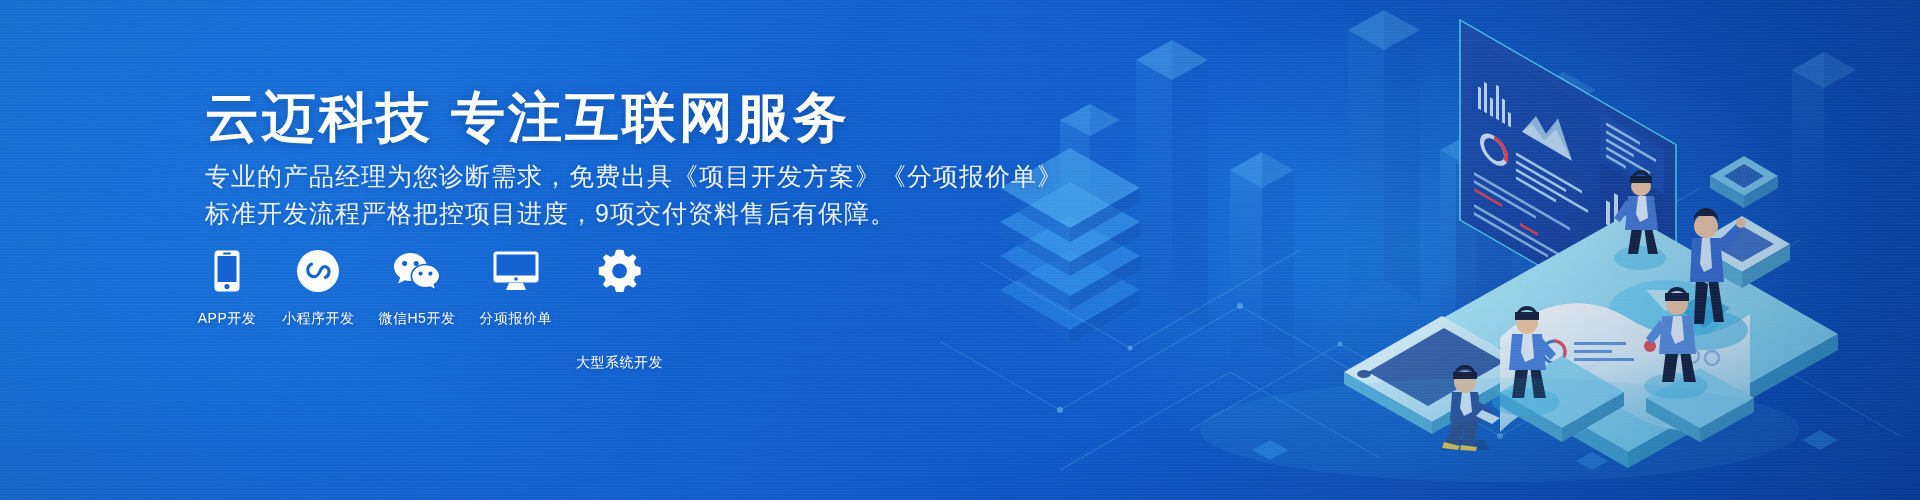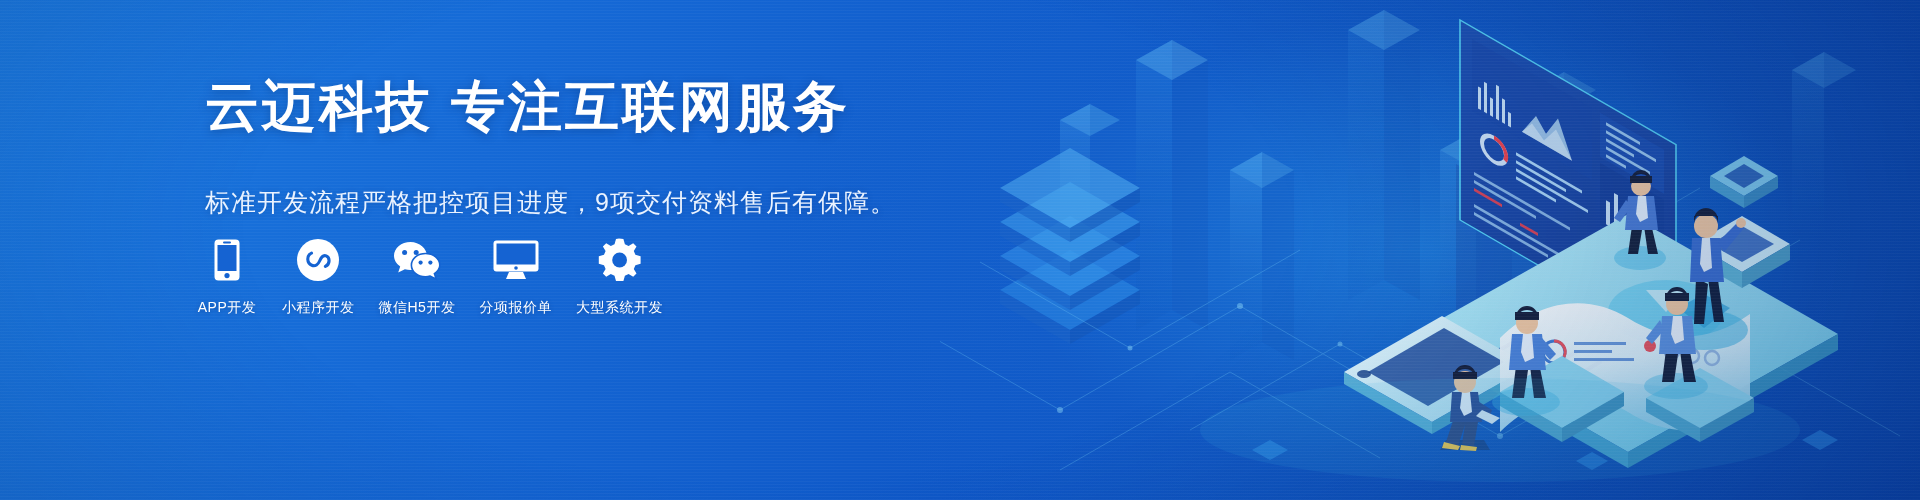--- a/index.html
+++ b/index.html
@@ -20,21 +20,21 @@
     background:repeating-linear-gradient(0deg, rgba(255,255,255,0.035) 0px, rgba(255,255,255,0.035) 1px, rgba(0,0,0,0) 1px, rgba(0,0,0,0) 3px);
     pointer-events:none;
   }
   .vignette{
     position:absolute;inset:0;
     background:radial-gradient(ellipse 1300px 640px at 40% 45%, rgba(0,0,0,0) 40%, rgba(4,35,95,0.30) 100%);
     pointer-events:none;
   }
 
   
-  .content{position:absolute;left:0;top:5px;width:980px;height:364px;}
+  .content{position:absolute;left:0;top:16px;width:980px;height:364px;}
   .headline{
     position:absolute;left:205px;top:70px;
     font-size:54px;line-height:1.18;font-weight:700;color:#ffffff;
     letter-spacing:3px;
     text-shadow:0 2px 10px rgba(4,40,100,0.35);
     white-space:nowrap;
   }
   .sub{
     position:absolute;left:205px;
     font-size:25px;line-height:1.0;color:#eaf3ff;
@@ -43,21 +43,21 @@
   }
   .sub-1{top:148px;}
   .sub-2{top:185px;}
 
   
   .services{position:absolute;left:196px;top:232px;display:flex;align-items:flex-start;}
   .service{
     width:auto;min-width:62px;margin-right:24px;
     display:flex;flex-direction:column;align-items:center;justify-content:space-between;
   }
-  .service:last-child{margin-right:8px;}
+  .service:last-child{margin-right:8px;gap:44px;}
   .svc-icon{
     height:46px;display:flex;align-items:center;justify-content:center;
     margin-bottom:16px;
   }
   .svc-icon svg{display:block;}
   .svc-label{
     font-size:14px;color:#ffffff;white-space:nowrap;letter-spacing:0.5px;
     text-shadow:0 1px 4px rgba(4,40,100,0.35);
   }
 
@@ -402,20 +402,21 @@
     </svg>
   </div>
 
   <div class="scanlines"></div>
   <div class="vignette"></div>
 
   <div class="content">
 
     <div class="headline">云迈科技 专注互联网服务</div>
 
+    <div class="sub sub-1">专业的产品经理为您诊断需求，免费出具《项目开发方案》《分项报价单》</div>
 
     <div class="sub sub-2">标准开发流程严格把控项目进度，9项交付资料售后有保障。</div>
 
     <div class="services">
 
       <div class="service">
         <span class="svc-icon">
           <svg width="26" height="42" viewBox="0 0 26 42" xmlns="http://www.w3.org/2000/svg">
             <rect x="0.5" y="0.5" width="25" height="41" rx="4" ry="4" fill="#ffffff"></rect>
             <rect x="3.5" y="6" width="19" height="26" fill="#1563d2"></rect>

